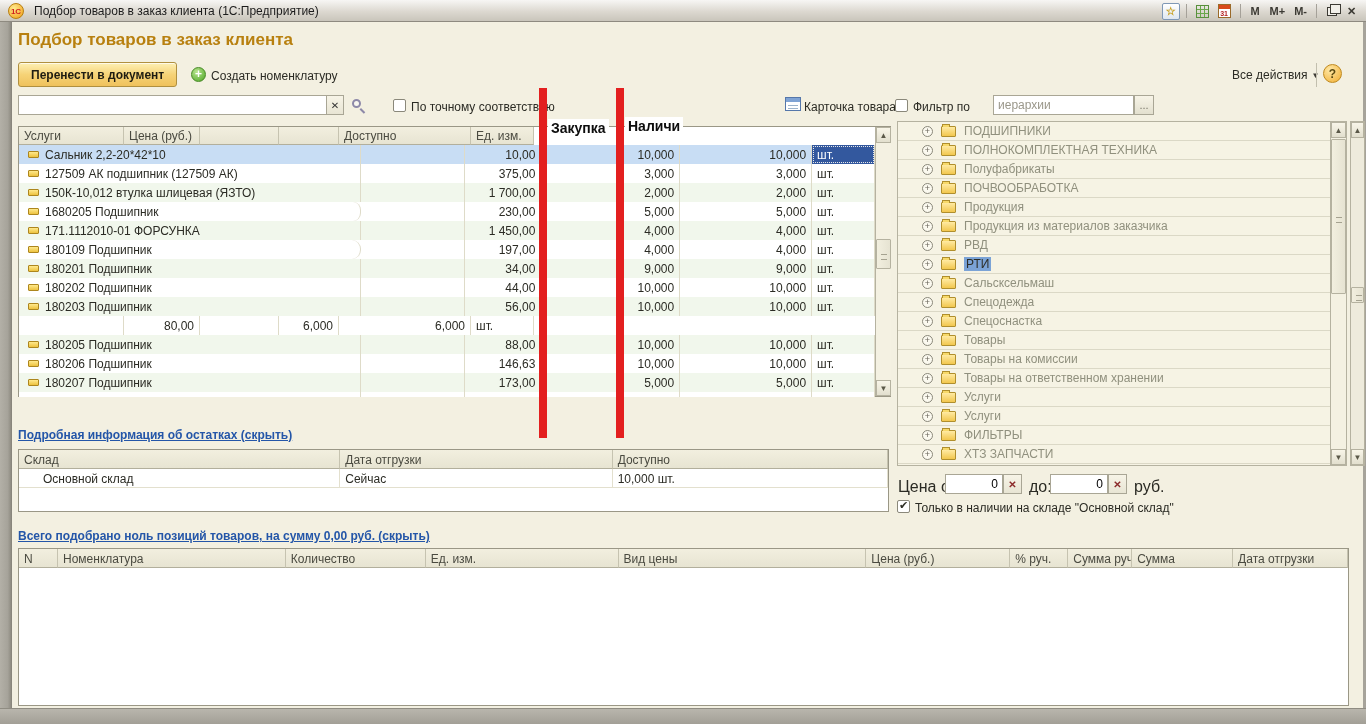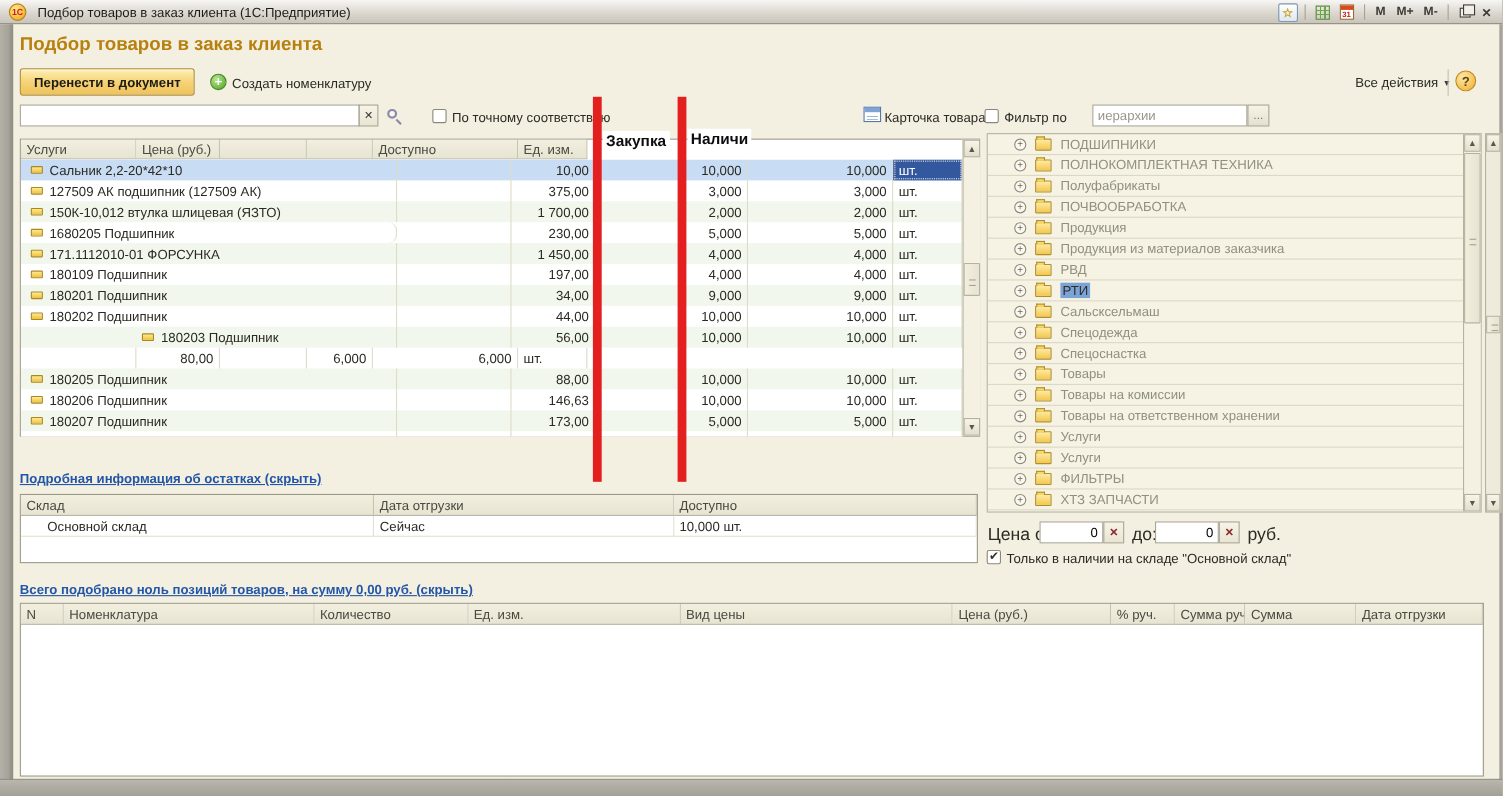--- a/index.html
+++ b/index.html
@@ -260,21 +260,21 @@
         <div class="prow alt">
           <div class="cell" style="width: 342px;"><span class="item-icon"></span>171.1112010-01 ФОРСУНКА</div>
           <div class="cell" style="width: 105px;"></div>
           <div class="cell r" style="width: 76px;">1 450,00</div>
           <div class="cell r" style="width: 79px;"></div>
           <div class="cell r" style="width: 60px;">4,000</div>
           <div class="cell r" style="width: 132px;">4,000</div>
           <div class="cell" style="width: 63px;">шт.</div>
         </div>
         <div class="prow">
-          <div class="cell" style="width: 342px;"><span class="item-icon"></span>180109 Подшипник</div>
+          <div class="cell" style="width: 342px; border-radius: 9px;"><span class="item-icon"></span>180109 Подшипник</div>
           <div class="cell" style="width: 105px;"></div>
           <div class="cell r" style="width: 76px;">197,00</div>
           <div class="cell r" style="width: 79px;"></div>
           <div class="cell r" style="width: 60px;">4,000</div>
           <div class="cell r" style="width: 132px;">4,000</div>
           <div class="cell" style="width: 63px;">шт.</div>
         </div>
         <div class="prow alt">
           <div class="cell" style="width: 342px;"><span class="item-icon"></span>180201 Подшипник</div>
           <div class="cell" style="width: 105px;"></div>
@@ -287,21 +287,21 @@
         <div class="prow">
           <div class="cell" style="width: 342px;"><span class="item-icon"></span>180202 Подшипник</div>
           <div class="cell" style="width: 105px;"></div>
           <div class="cell r" style="width: 76px;">44,00</div>
           <div class="cell r" style="width: 79px;"></div>
           <div class="cell r" style="width: 60px;">10,000</div>
           <div class="cell r" style="width: 132px;">10,000</div>
           <div class="cell" style="width: 63px;">шт.</div>
         </div>
         <div class="prow alt">
-          <div class="cell" style="width: 342px; text-align: center;"><span class="item-icon"></span>180203 Подшипник</div>
+          <div class="cell" style="width: 342px;"><span class="item-icon"></span>180203 Подшипник</div>
           <div class="cell" style="width: 105px;"></div>
           <div class="cell r" style="width: 76px;">56,00</div>
           <div class="cell r" style="width: 79px;"></div>
           <div class="cell r" style="width: 60px;">10,000</div>
           <div class="cell r" style="width: 132px;">10,000</div>
           <div class="cell" style="width: 63px;">шт.</div>
         </div>
         <div class="prow">
           <div class="cell" style="width: 105px;"></div>
           <div class="cell r" style="width: 76px;">80,00</div>

